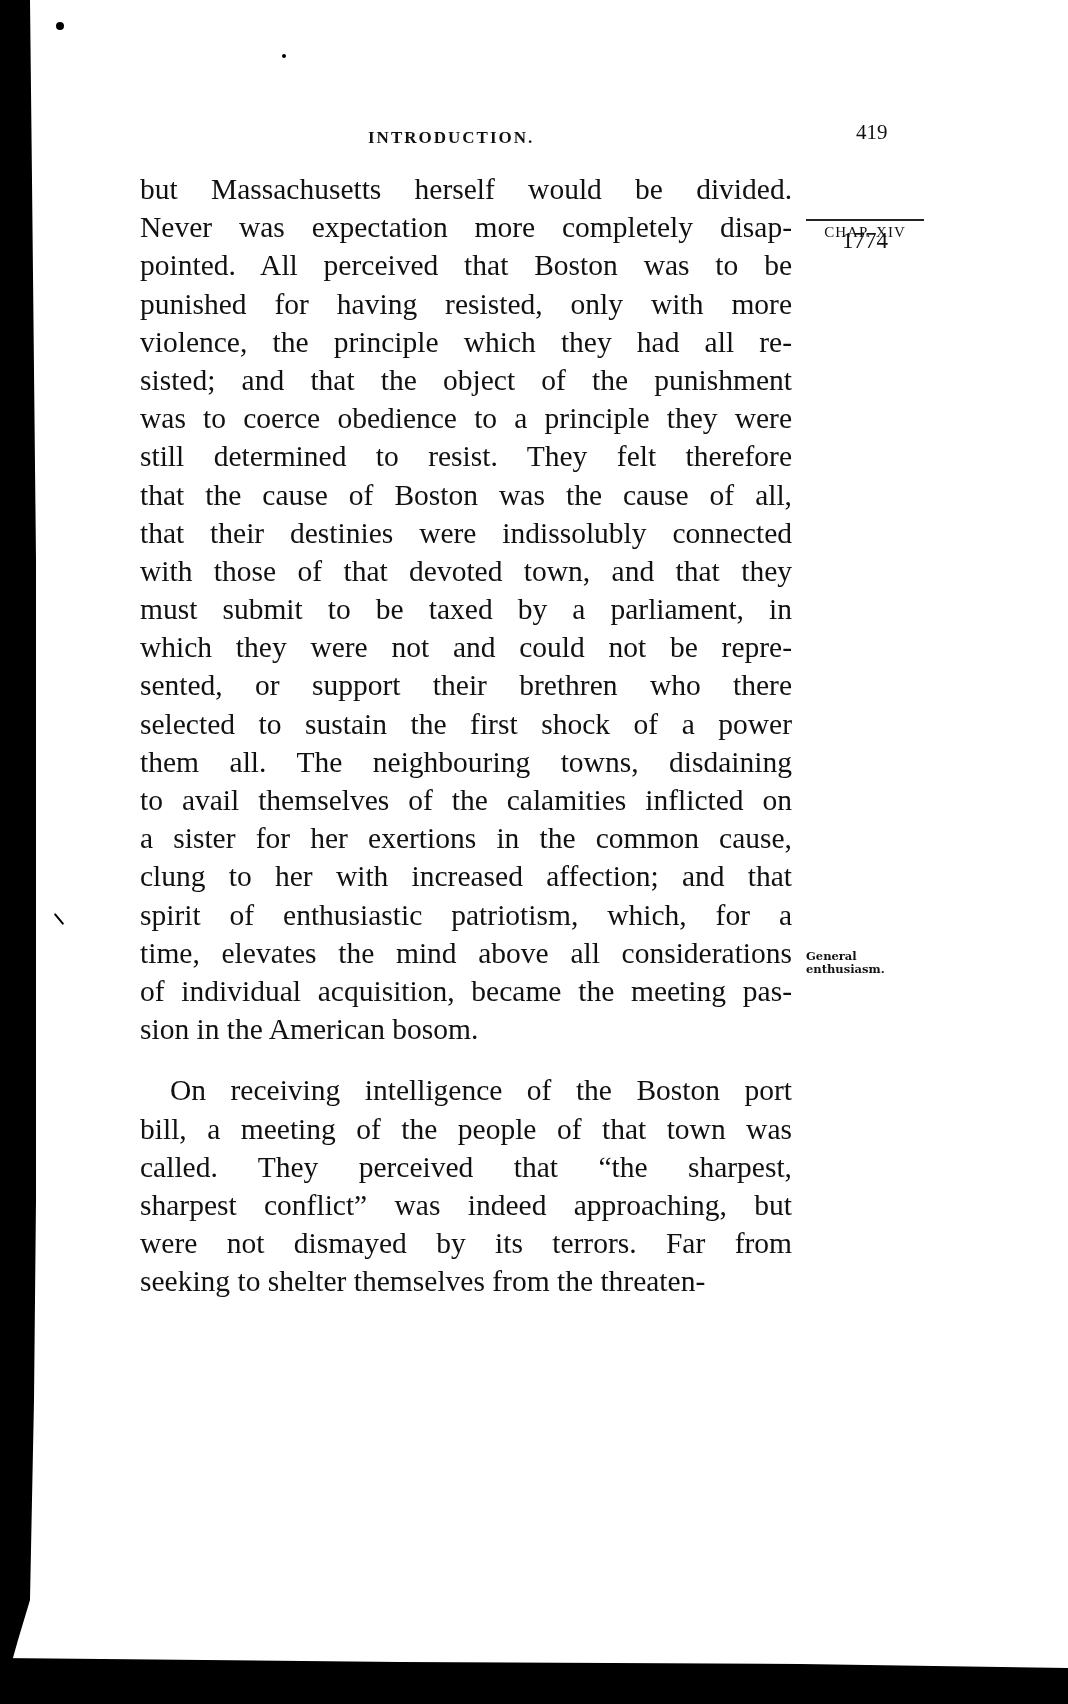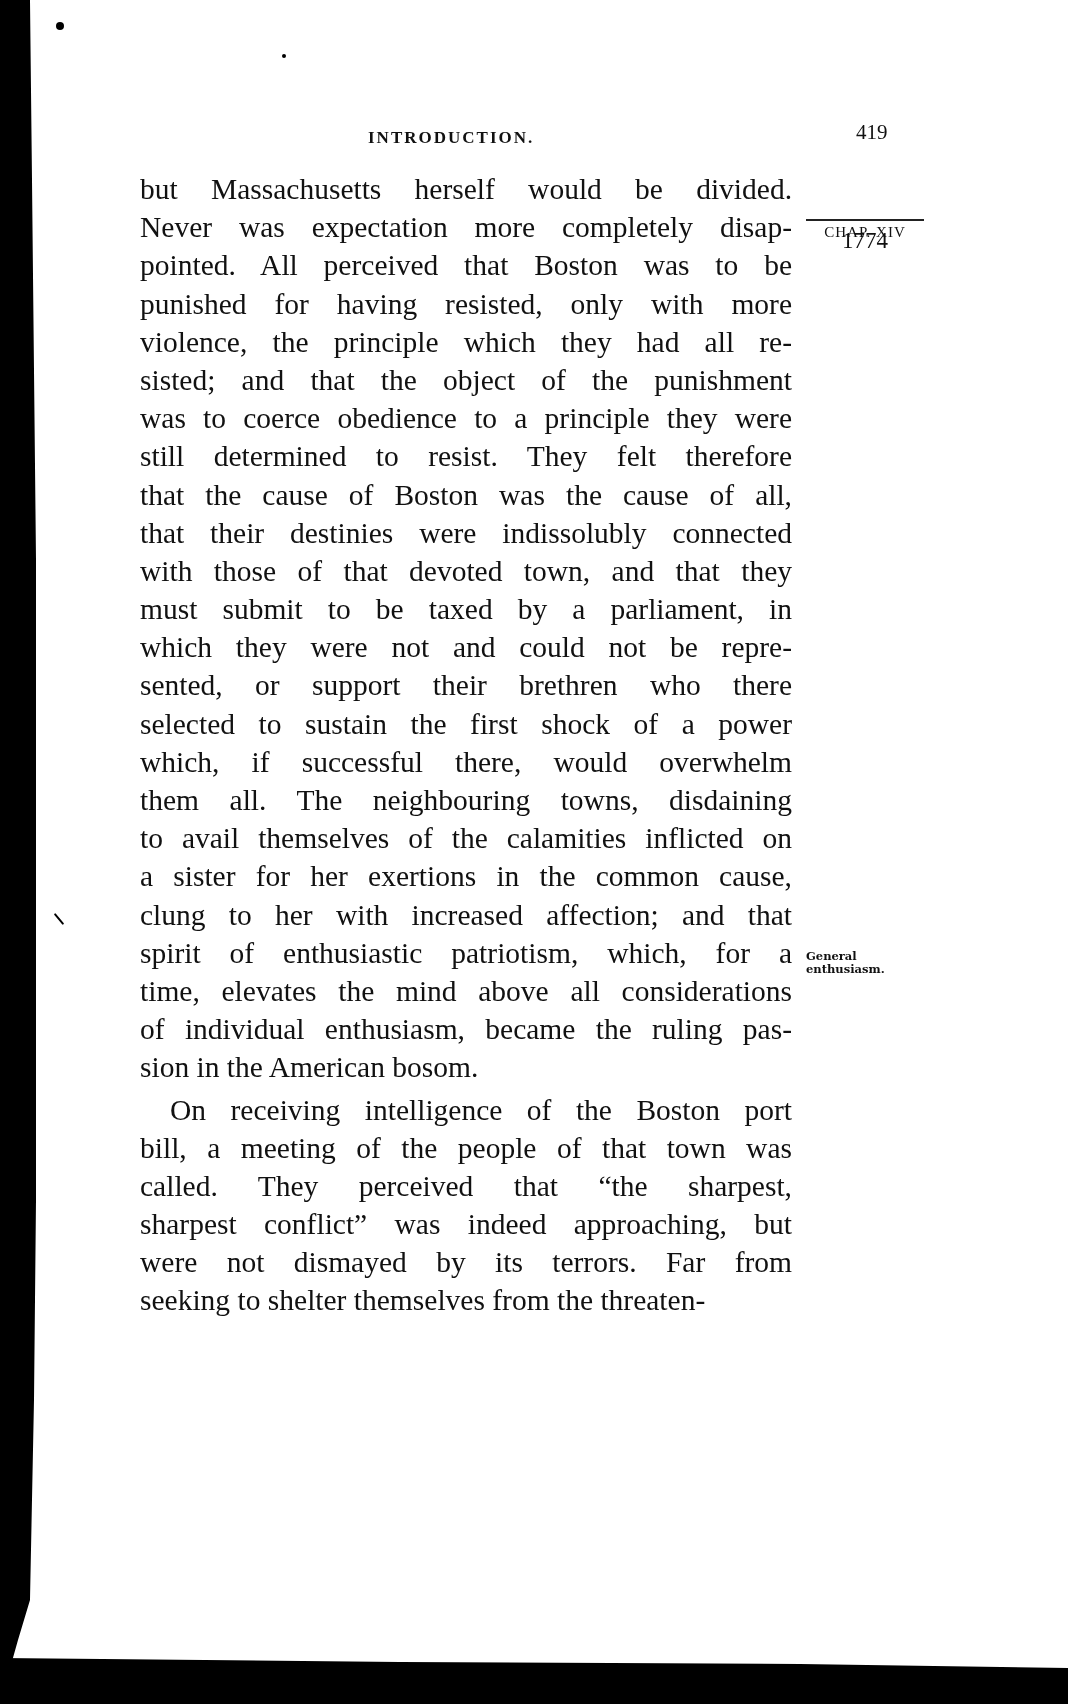--- a/index.html
+++ b/index.html
@@ -25,21 +25,21 @@
     }
     .pageno {
       position: absolute; left: 856px; top: 120px; font-size: 21px;
     }
     .body-text {
       position: absolute; left: 140px; top: 170px; width: 652px;
       font-size: 29.5px; line-height: 38.2px;
     }
     .line { display: block; text-align: justify; text-align-last: justify; white-space: nowrap; height: 38.2px; }
     .line.last { text-align-last: left; }
-    .line.indent { padding-left: 30px; }
+    .line.indent { padding-left: 30px; margin-top: 19px; }
     .para-gap { height: 4px; }
     .side-chap {
       position: absolute; left: 806px; top: 180px; width: 118px;
       font-size: 15px; letter-spacing: 1px; font-variant: small-caps; text-align: center; margin-top: 44px;
     }
     .side-rule {
       position: absolute; left: 806px; top: 219px; width: 118px; height: 2px; background: #222;
     }
     .side-year {
       position: absolute; left: 806px; top: 228px; width: 118px; font-size: 23px; text-align: center;
@@ -79,28 +79,27 @@
       <span class="line">sisted; and that the object of the punishment</span>
       <span class="line">was to coerce obedience to a principle they were</span>
       <span class="line">still determined to resist. They felt therefore</span>
       <span class="line">that the cause of Boston was the cause of all,</span>
       <span class="line">that their destinies were indissolubly connected</span>
       <span class="line">with those of that devoted town, and that they</span>
       <span class="line">must submit to be taxed by a parliament, in</span>
       <span class="line">which they were not and could not be repre-</span>
       <span class="line">sented, or support their brethren who there</span>
       <span class="line">selected to sustain the first shock of a power</span>
-      <span class="line">which, if successful there, would overwhelm</span>
       <span class="line">them all. The neighbouring towns, disdaining</span>
       <span class="line">to avail themselves of the calamities inflicted on</span>
       <span class="line">a sister for her exertions in the common cause,</span>
       <span class="line">clung to her with increased affection; and that</span>
       <span class="line">spirit of enthusiastic patriotism, which, for a</span>
       <span class="line">time, elevates the mind above all considerations</span>
-      <span class="line">of individual enthusiasm, became the ruling pas-</span>
+      <span class="line">of individual acquisition, became the meeting pas-</span>
       <span class="line last">sion in the American bosom.</span>
     </div>
     <div class="para-gap"></div>
     <div>
       <span class="line indent">On receiving intelligence of the Boston port</span>
       <span class="line">bill, a meeting of the people of that town was</span>
       <span class="line">called. They perceived that “the sharpest,</span>
       <span class="line">sharpest conflict” was indeed approaching, but</span>
       <span class="line">were not dismayed by its terrors. Far from</span>
       <span class="line last">seeking to shelter themselves from the threaten-</span>

